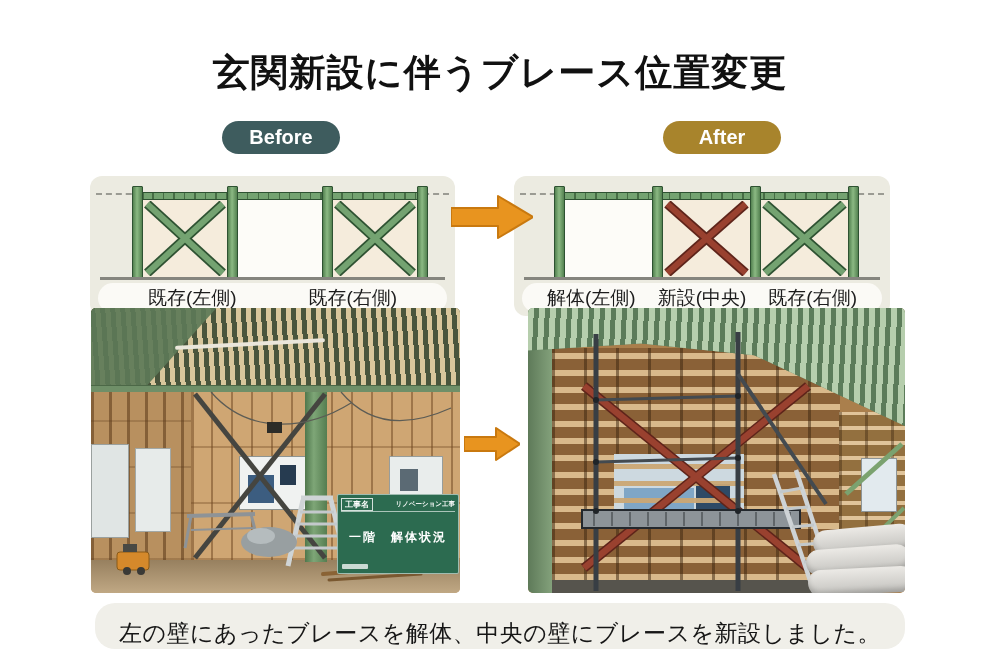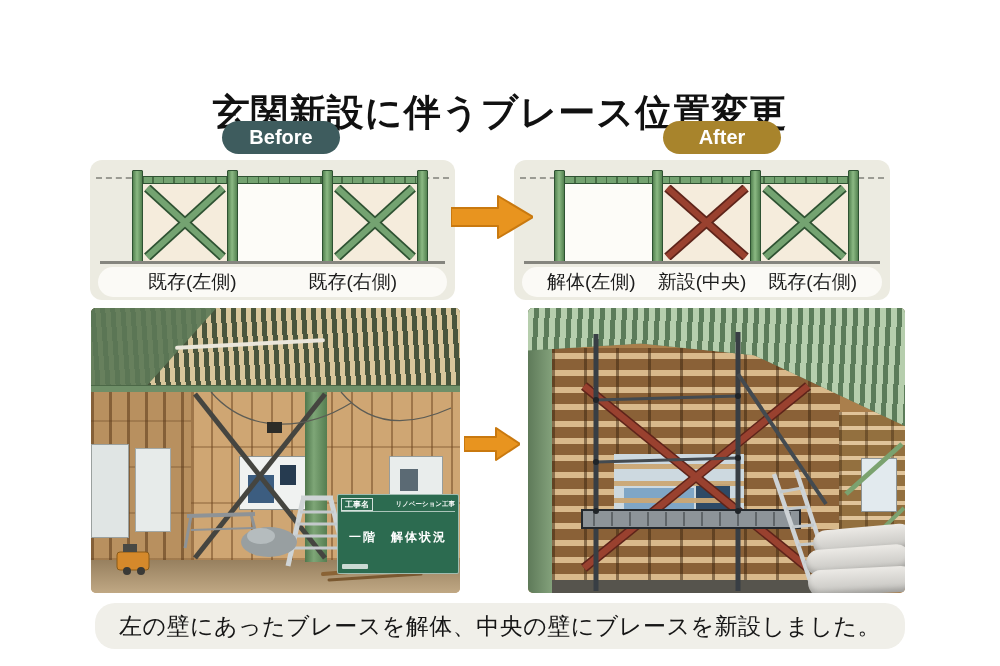--- a/index.html
+++ b/index.html
@@ -10,29 +10,29 @@
     --bay-filled:#f5ecdc; --bay-empty:#fdfcf8;
     --panel-bg:#ecebe1; --labelbar-bg:#fbfaf6; --caption-bg:#f0efe9;
     --board-green:#2c6b50;
   }
   *{margin:0;padding:0;box-sizing:border-box;}
   html,body{background:#fff;}
   body{font-family:"Liberation Sans","DejaVu Sans",sans-serif;}
   .stage{position:relative;width:1000px;height:666px;background:#fff;overflow:hidden;}
 
   .title{position:absolute;top:48px;left:0;width:100%;text-align:center;
-    font-size:37px;font-weight:700;color:#111;letter-spacing:1px;margin-top:40px;}
+    font-size:37px;font-weight:700;color:#111;letter-spacing:1px;}
 
   .badge{position:absolute;top:121px;height:33px;border-radius:17px;color:#fff;
     font-weight:700;font-size:20px;display:flex;align-items:center;justify-content:center;}
   #badge-before{left:222px;width:118px;background:var(--badge-before);}
   #badge-after{left:663px;width:118px;background:var(--badge-after);}
 
   
-  .panel{position:absolute;top:160px;height:140px;background:var(--panel-bg);border-radius:12px;}
+  .panel{position:absolute;top:176px;height:140px;background:var(--panel-bg);border-radius:12px;}
   #panel-before{left:90px;width:365px;}
   #panel-after{left:514px;width:376px;}
   .dash{position:absolute;left:6px;right:6px;top:17px;border-top:2px dashed #9b9b93;z-index:0;}
   .frame{position:absolute;top:10px;height:92px;display:flex;z-index:1;}
   #panel-before .frame{left:42px;width:296px;}
   #panel-after .frame{left:40px;width:305px;}
   .col{width:11px;height:100%;background:linear-gradient(90deg,#548251,#8bb983 45%,#548251);
     border:1.5px solid var(--frame-green-dark);border-radius:1px;z-index:2;}
   .beam{position:absolute;left:0;right:0;top:6px;height:8px;background:var(--frame-green);
     background-image:repeating-linear-gradient(90deg,transparent 0 9px,rgba(25,55,25,.5) 9px 10.5px);
@@ -118,21 +118,21 @@
   .rp-svg-back{left:0;top:0;width:100%;height:100%;z-index:2;}
   .rp-svg-front{left:0;top:0;width:100%;height:100%;z-index:4;}
   .rp-rolls{right:0;bottom:0;width:100px;height:66px;z-index:5;}
   .roll{height:26px;border-radius:13px;background:linear-gradient(to bottom,#eceae6,#c2c1bd);
     box-shadow:inset 0 -4px 5px rgba(0,0,0,.18);}
   .roll.r1{right:-8px;top:0;width:100px;transform:rotate(-5deg);}
   .roll.r2{right:-5px;top:20px;width:104px;transform:rotate(-4deg);}
   .roll.r3{right:-9px;top:41px;width:106px;transform:rotate(-3deg);}
 
   .caption{position:absolute;left:95px;top:603px;width:810px;height:46px;background:var(--caption-bg);
-    border-radius:20px;display:flex;align-items:center;justify-content:center;
+    border-radius:20px;display:flex;align-items:flex-end;justify-content:center;
     font-size:23px;color:#161616;letter-spacing:.5px;}
 </style>
 </head>
 <body>
 
 <div class="stage">
 
   <h1 class="title">玄関新設に伴うブレース位置変更</h1>
 
   <div class="badge" id="badge-after">

